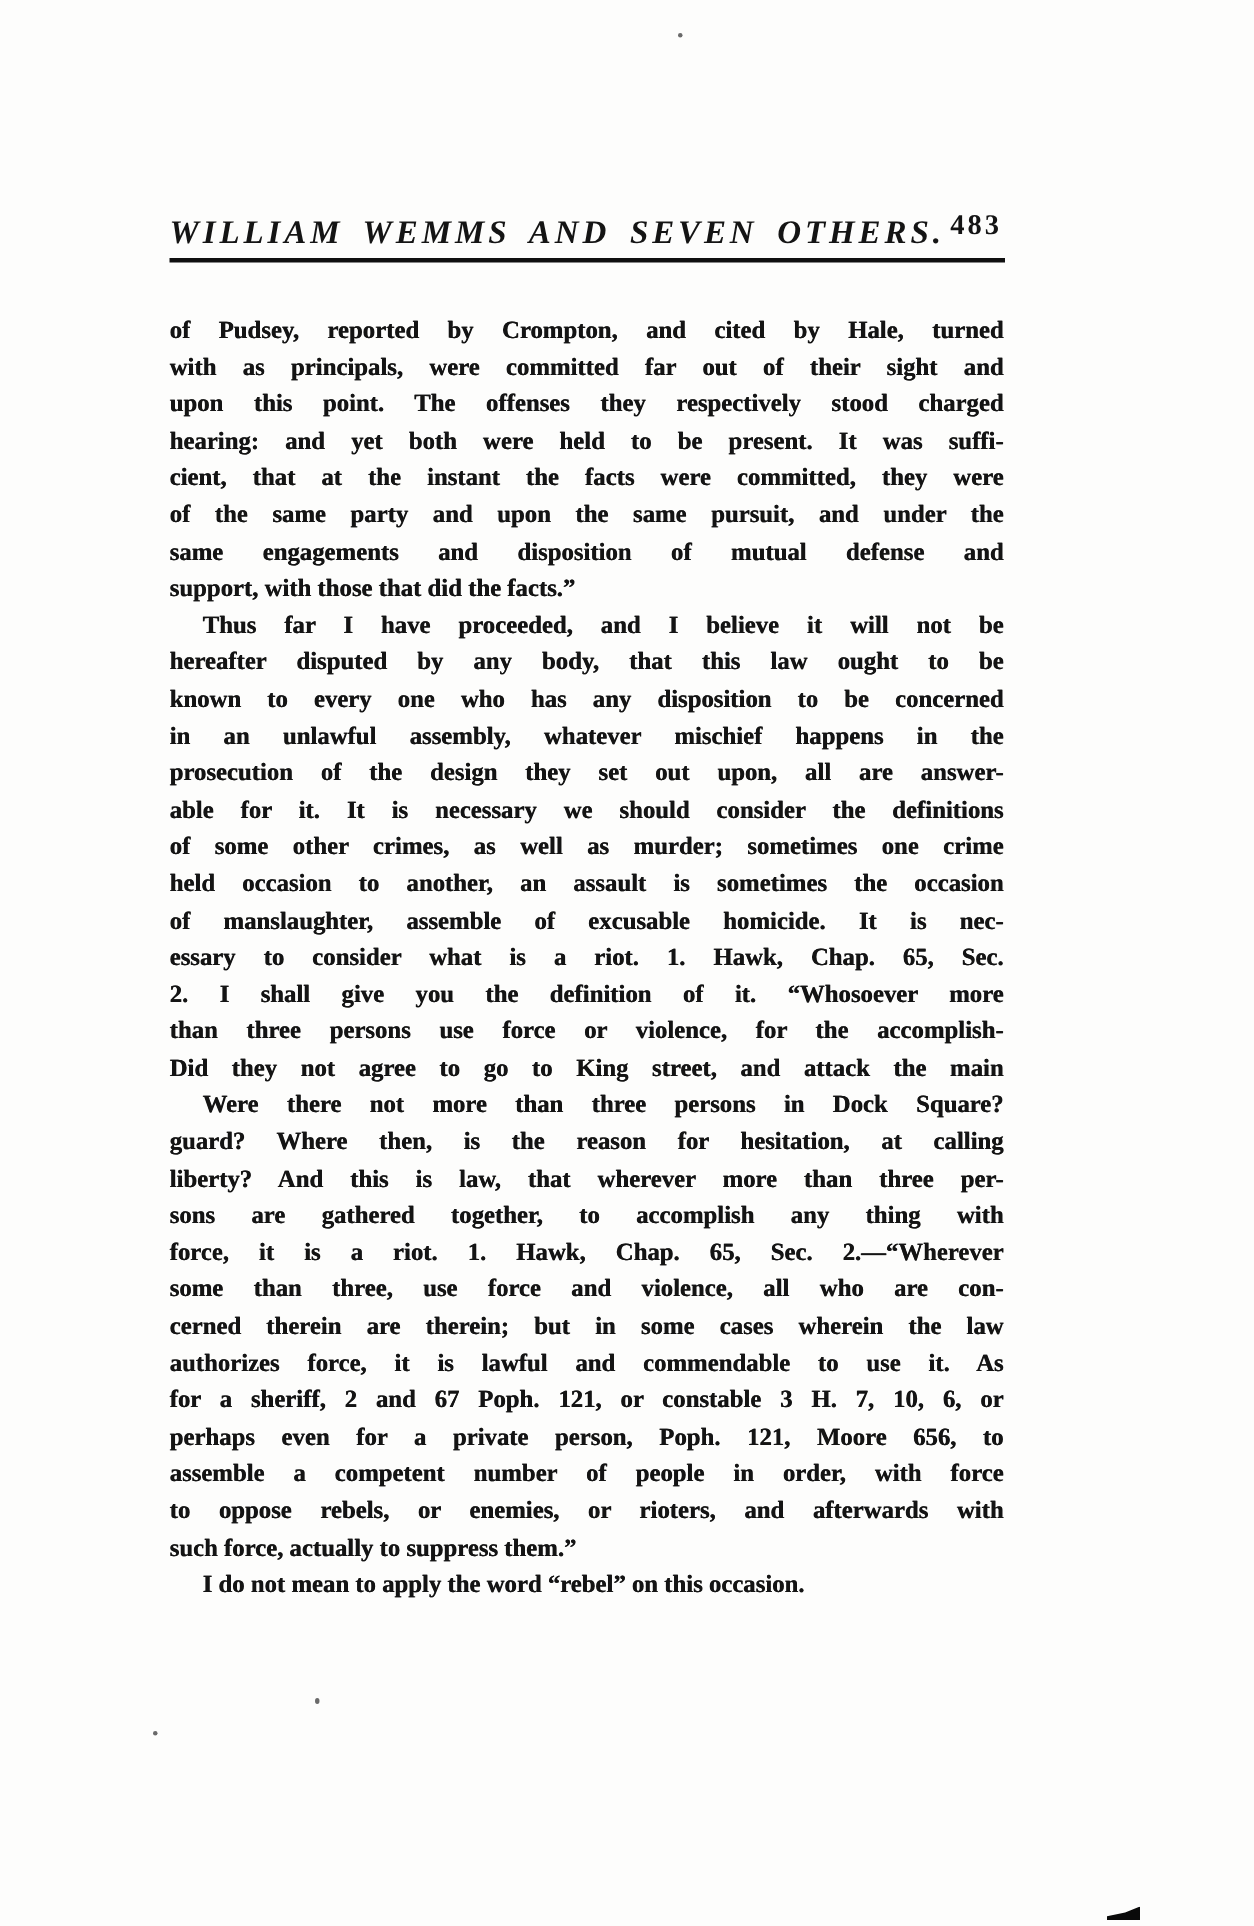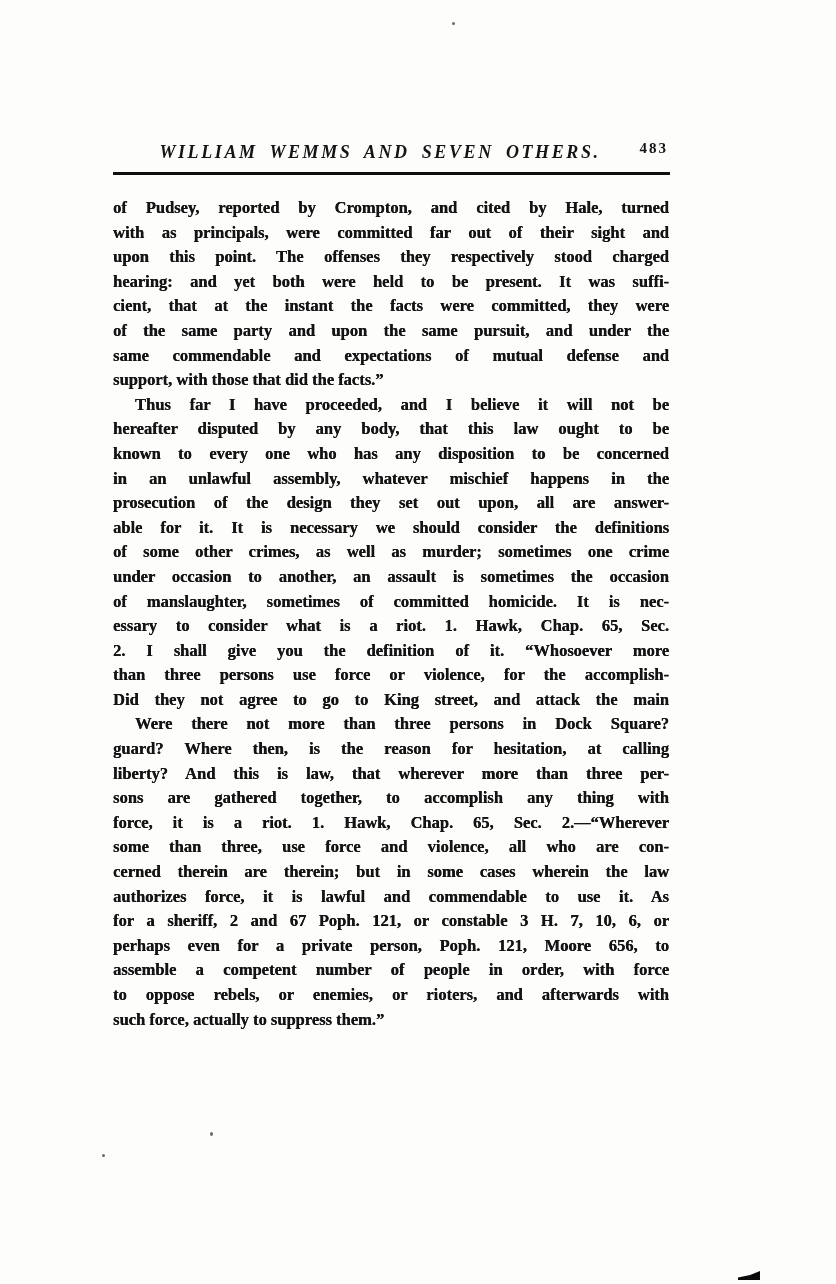--- a/index.html
+++ b/index.html
@@ -7,46 +7,46 @@
     position: relative;
     width: 836px;
     height: 1284px;
     background: #fdfdfc;
     color: #141414;
     overflow: hidden;
     font-family: "Liberation Serif", "DejaVu Serif", serif;
   }
   .running-header-title {
     position: absolute;
-    top: 142px; left: 102px; width: 556px;
-    text-align: center;
+    top: 142px; left: 113px; width: 556px;
+    text-align: left;
     font-style: italic;
     font-weight: 700;
-    font-size: 18px;
+    font-size: 22px;
     letter-spacing: 2.6px;
     word-spacing: 5px;
     white-space: nowrap;
   }
   .page-number {
     position: absolute;
     top: 140px; left: 610px; width: 58px;
     text-align: right;
     font-weight: 700;
-    font-size: 15px;
+    font-size: 19px;
     letter-spacing: 2px;
   }
   .header-rule {
     position: absolute;
     top: 172px; left: 113px;
     width: 557px; height: 3px;
     background: #101010;
   }
   .body-text {
     position: absolute;
-    top: 196px; left: 113px; width: 556px;
+    top: 208px; left: 113px; width: 556px;
   }
   .line {
     font-weight: 700;
     font-size: 16.5px;
     line-height: 24.6px;
     height: 24.6px;
     text-align: justify;
     text-align-last: justify;
     text-shadow: 0.3px 0 0 currentColor;
     white-space: nowrap;
@@ -76,51 +76,52 @@
   <div class="header-rule"></div>
 
   <div class="body-text">
 
     <div class="line">of Pudsey, reported by Crompton, and cited by Hale, turned</div>
     <div class="line">with as principals, were committed far out of their sight and</div>
     <div class="line">upon this point.  The offenses they respectively stood charged</div>
     <div class="line">hearing: and yet both were held to be present.  It was suffi-</div>
     <div class="line">cient, that at the instant the facts were committed, they were</div>
     <div class="line">of the same party and upon the same pursuit, and under the</div>
-    <div class="line">same commendable and expectations of mutual defense and</div>
+    <div class="line">same engagements and disposition of mutual defense and</div>
     <div class="line last">support, with those that did the facts.”</div>
 
     <div class="line indent">Thus far I have proceeded, and I believe it will not be</div>
     <div class="line">hereafter disputed by any body, that this law ought to be</div>
     <div class="line">known to every one who has any disposition to be concerned</div>
     <div class="line">in an unlawful assembly, whatever mischief happens in the</div>
     <div class="line">prosecution of the design they set out upon, all are answer-</div>
     <div class="line">able for it.  It is necessary we should consider the definitions</div>
     <div class="line">of some other crimes, as well as murder; sometimes one crime</div>
-    <div class="line">under occasion to another, an assault is sometimes the occasion</div>
-    <div class="line">of manslaughter, sometimes of committed homicide.  It is nec-</div>
+    <div class="line">held occasion to another, an assault is sometimes the occasion</div>
+    <div class="line">of manslaughter, assemble of excusable homicide.  It is nec-</div>
     <div class="line">essary to consider what is a riot.  1. Hawk, Chap. 65, Sec.</div>
     <div class="line">2.  I shall give you the definition of it.  “Whosoever more</div>
     <div class="line">than three persons use force or violence, for the accomplish-</div>
 
     <div class="line">Did they not agree to go to King street, and attack the main</div>
     <div class="line indent">Were there not more than three persons in Dock Square?</div>
     <div class="line">guard?  Where then, is the reason for hesitation, at calling</div>
     <div class="line">liberty?  And this is law, that wherever more than three per-</div>
     <div class="line">sons are gathered together, to accomplish any thing with</div>
     <div class="line">force, it is a riot.  1. Hawk, Chap. 65, Sec. 2.—“Wherever</div>
     <div class="line">some than three, use force and violence, all who are con-</div>
     <div class="line">cerned therein are therein; but in some cases wherein the law</div>
     <div class="line">authorizes force, it is lawful and commendable to use it.  As</div>
     <div class="line">for a sheriff, 2 and 67 Poph. 121, or constable 3 H. 7, 10, 6, or</div>
     <div class="line">perhaps even for a private person, Poph. 121, Moore 656, to</div>
     <div class="line">assemble a competent number of people in order, with force</div>
     <div class="line">to oppose rebels, or enemies, or rioters, and afterwards with</div>
     <div class="line last">such force, actually to suppress them.”</div>
 
+    <div class="line indent last">I do not mean to apply the word “rebel” on this occasion.</div>
   </div>
 
   <div class="scan-speck" style="left:452px; top:22px; width:3px; height:3px;"></div>
   <div class="scan-speck" style="left:210px; top:1132px; width:3px; height:4px;"></div>
   <div class="scan-speck" style="left:102px; top:1154px; width:3px; height:3px;"></div>
   <div class="scan-wedge"></div>
 
 </div>
 
 </body></html>

